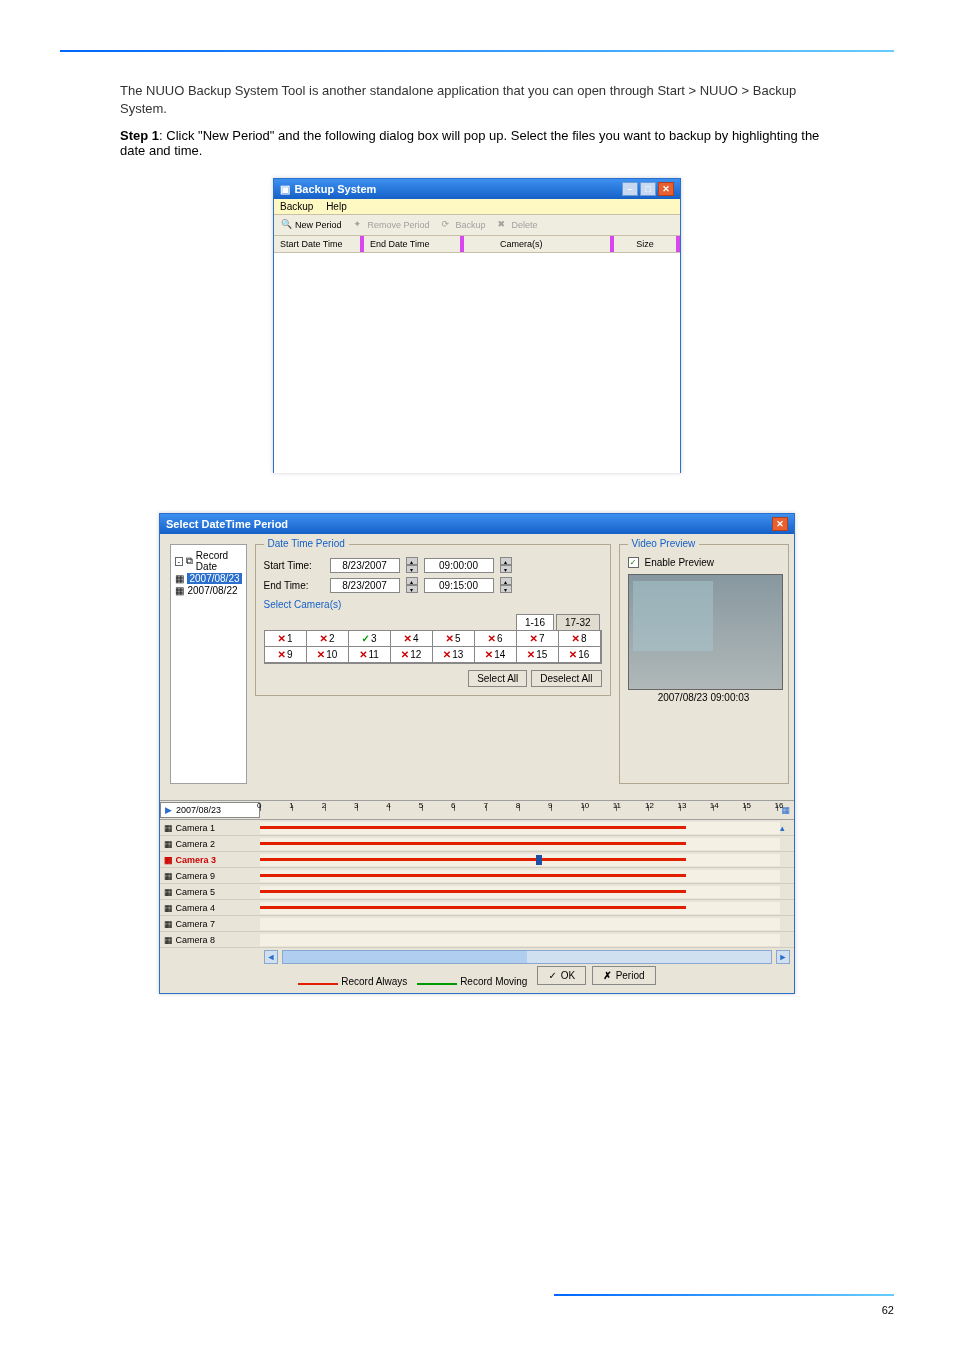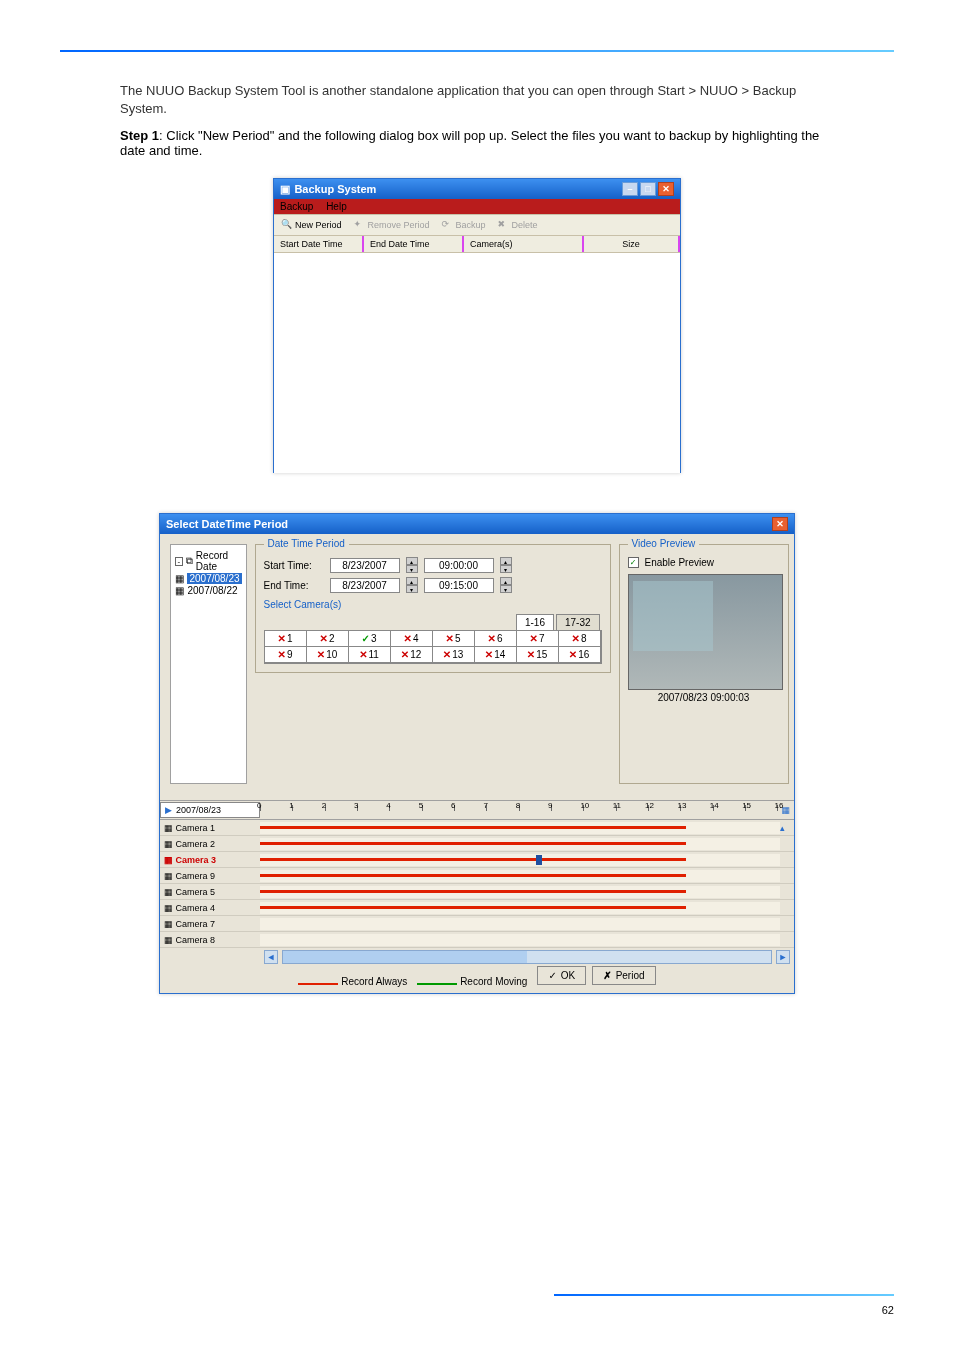--- a/index.html
+++ b/index.html
@@ -12,30 +12,30 @@
   .bold { font-weight: bold; }
 
   
   .win { border: 1px solid #2a6fce; background: #fff; box-shadow: 0 0 4px rgba(0,0,0,.2); margin: 20px auto; }
   .win1 { width: 408px; height: 295px; }
   .titlebar { background: linear-gradient(#3d90f0, #1560c8); color: #fff; font-weight: bold; font-size: 11px; padding: 3px 6px; display: flex; align-items: center; justify-content: space-between; }
   .titlebar .left { display: flex; align-items: center; gap: 4px; }
   .titlebar .icons { display: flex; gap: 2px; }
   .wbtn { width: 16px; height: 14px; background: #c8d8f0; border: 1px solid #6a9cd8; display: flex; align-items: center; justify-content: center; font-size: 9px; }
   .wbtn.close { background: #e86030; border-color: #b04020; color: #fff; }
-  .menu { background: #b91c1c; border-bottom: 1px solid #c8c0a8; padding: 2px 6px; font-size: 10px; }
+  .menu { background: #fef9c3; border-bottom: 1px solid #c8c0a8; padding: 2px 6px; font-size: 10px; }
   .menu span { margin-right: 10px; }
   .toolbar { background: #efede0; border-bottom: 1px solid #c8c0a8; padding: 3px 4px; display: flex; align-items: center; gap: 6px; font-size: 9px; }
   .tbtn { display: inline-flex; align-items: center; gap: 2px; padding: 1px 3px; }
   .tbtn.dis { color: #a0a0a0; }
   .cols { background: #efede0; display: flex; font-size: 9px; border-bottom: 1px solid #c8c0a8; }
-  .colh { padding: 3px 6px; border-right: 2px solid #d946ef; }
+  .colh { padding: 3px 6px; border-right: 4px solid #d946ef; }
   .c1 { width: 90px; }
   .c2 { width: 100px; }
-  .c3 { width: 120px; }
+  .c3 { width: 120px; margin-left: 30px; }
   .c4 { flex: 1; text-align: center; }
   .body1 { background: #fff; height: 220px; }
   .ticon { width: 12px; height: 12px; display: inline-block; }
 
   
   .win2 { width: 636px; margin: 40px auto 0 auto; }
   .win2body { background: #e8e4d8; padding: 10px; display: flex; gap: 8px; }
   .treepane { width: 140px; height: 240px; background: #fff; border: 1px solid #a0a0a0; padding: 4px; font-size: 10px; }
   .treerow { display: flex; align-items: center; gap: 3px; margin: 1px 0; }
   .treerow .box { width: 9px; height: 9px; border: 1px solid #666; display: inline-flex; align-items: center; justify-content: center; font-size: 8px; }
@@ -270,20 +270,24 @@
                   </div>
                   <div class="camcell">
                     <span class="xmark">✕</span>
                     <span>15</span>
                   </div>
                   <div class="camcell">
                     <span class="xmark">✕</span>
                     <span>16</span>
                   </div>
                 </div>
+            </div>
+            <div class="btnrow">
+              <div class="btn">Select All</div>
+              <div class="btn">Deselect All</div>
             </div>
           </div>
         </div>
 
         <div class="rightpane">
           <div class="grp" style="height: 240px;">
             <div class="grptitle">Video Preview</div>
             <div class="frow">
               <span class="chk">✓</span>
               <span>Enable Preview</span>

